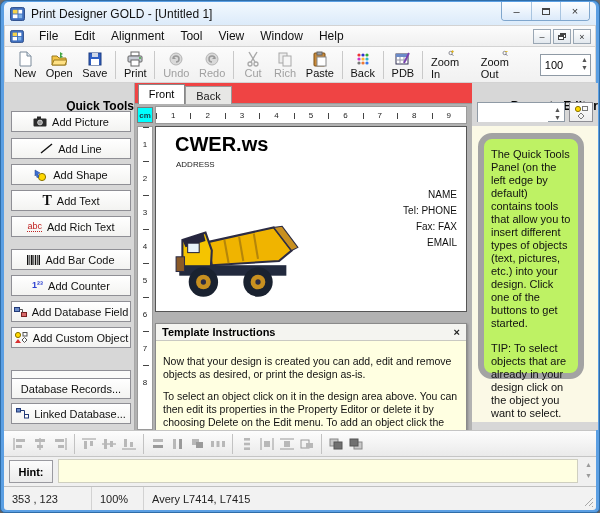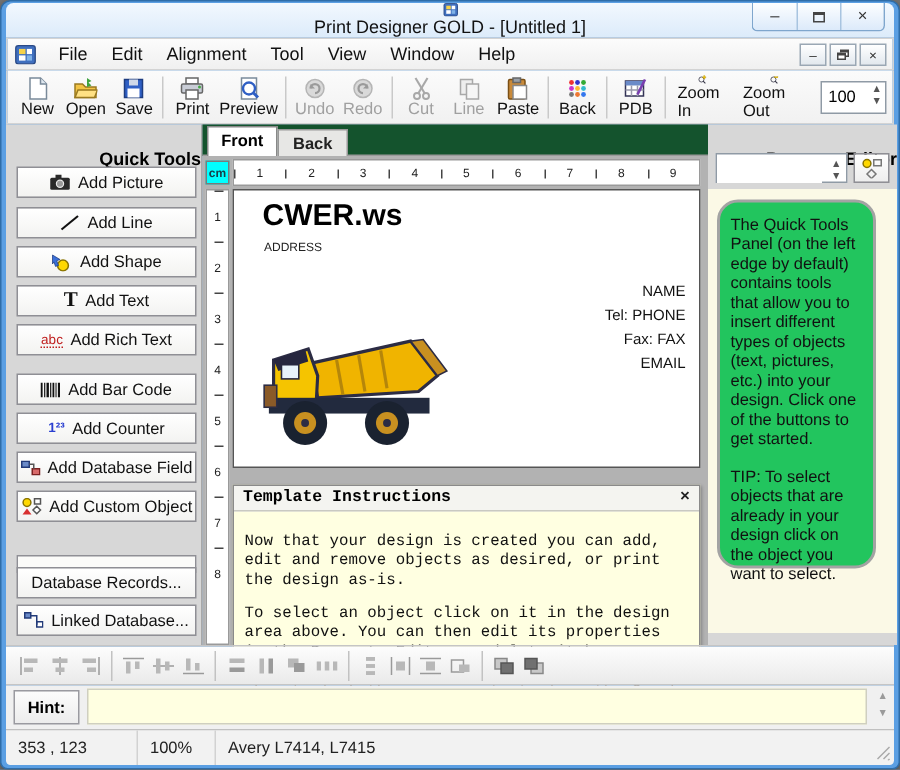--- a/index.html
+++ b/index.html
@@ -7,21 +7,21 @@
   body { font-family:"Liberation Sans", sans-serif; }
   .win {
     position:relative; width:600px; height:513px;
     background:#5b9fe3; border:1px solid #2f6da8; border-radius:7px 7px 5px 5px;
     overflow:hidden; box-shadow:0 2px 8px rgba(0,0,0,.45);
   }
   
   .titlebar {
     position:absolute; left:3px; top:1px; right:3px; height:23px;
     background:linear-gradient(#f2f8fe,#dcebfa);
-    display:flex; align-items:center; border-radius:5px 5px 0 0;flex-direction:column;
+    display:flex; align-items:center; border-radius:5px 5px 0 0;
   }
   .app-ico { width:15px; height:14px; margin:0 6px 0 6px; }
   .title-text { font-size:12px; color:#111; }
   .caption-group {
     position:absolute; right:6px; top:0; display:flex;
     border:1px solid #7fa6cd; border-top:none; border-radius:0 0 4px 4px; overflow:hidden;
   }
   .cap-btn {
     width:29px; height:18px; display:flex; align-items:center; justify-content:center;
     background:linear-gradient(#fdfeff,#dceafa); border-left:1px solid #a8c4e0;
@@ -79,21 +79,21 @@
   .qt-btn {
     position:absolute; left:7px; width:120px; height:21px;
     background:linear-gradient(#ffffff,#f3f3f1); border:1px solid #8f8f95;
     display:flex; align-items:center; justify-content:center; gap:5px;
     font-size:11px; color:#111; cursor:default;
   }
   .qt-btn svg { flex:0 0 auto; }
   .btn-sliver { position:absolute; left:7px; width:120px; height:12px; background:#fbfbf9; border:1px solid #8f8f95; }
   
   .center { position:absolute; left:134px; top:82px; width:337px; height:347px; background:#b2b2b2; }
-  .tabstrip { position:absolute; left:0; top:0; right:0; height:21px; background:#14532d; border-bottom:1px solid #9a9a9a;font-weight:bold; }
+  .tabstrip { position:absolute; left:0; top:0; right:0; height:21px; background:#ef4444; border-bottom:1px solid #9a9a9a; }
   .tab { position:absolute; font-size:11px; text-align:center; line-height:18px; cursor:default; }
   .tab.active { left:3px; top:1px; width:47px; height:20px; background:#fff; border:1px solid #888; border-bottom:none; z-index:2; }
   .tab.inactive { left:50px; top:3px; width:47px; height:18px; background:#e7e7e5; border:1px solid #999; border-bottom:none; color:#222; }
   .cm-box {
     position:absolute; left:2px; top:24px; width:16px; height:16px; background:#00ffff;
     border:1px solid #7a7a7a; font-size:8px; font-weight:bold; color:#16404a;
     display:flex; align-items:center; justify-content:center;
   }
   .h-ruler {
     position:absolute; left:20px; top:23px; width:312px; height:18px;
@@ -110,42 +110,42 @@
   .canvas {
     position:absolute; left:20px; top:43px; width:312px; height:186px;
     background:#fff; border:1px solid #555;
   }
   .company { position:absolute; left:19px; top:6px; font-size:20px; font-weight:bold; color:#000; letter-spacing:0; }
   .address { position:absolute; left:20px; top:33px; font-size:8px; color:#222; }
   .contact { position:absolute; right:9px; top:60px; text-align:right; font-size:10px; color:#111; line-height:16px; }
   .truck { position:absolute; left:16px; top:92px; width:130px; height:84px; }
   .tpl {
     position:absolute; left:20px; top:240px; width:312px; height:130px;
-    border:1px solid #8a8a8a; background:#ffffe1; box-shadow:1px 1px 2px rgba(0,0,0,.25);font-family:Liberation Mono, monospace;
+    border:1px solid #8a8a8a; background:#ffffe1; box-shadow:1px 1px 2px rgba(0,0,0,.25);
   }
   .tpl-head {
     height:17px; background:#f4f4f0; border-bottom:1px solid #c9c9c2;
     display:flex; align-items:center; padding:0 6px; font-size:11px; font-weight:bold; color:#000;
   }
   .tpl-close { margin-left:auto; font-size:11px; font-weight:bold; color:#222; cursor:default; line-height:11px; }
   .tpl-body { padding:14px 7px; font-size:10.5px; color:#111; line-height:13px; }
   .tpl-body p + p { margin-top:9px; }
   
   .right-panel { position:absolute; left:471px; top:82px; width:126px; height:347px; background:#d7d7d7; }
   .pe-combo-row { position:absolute; left:5px; top:19px; right:5px; height:20px; display:flex; gap:4px; }
   .pe-combo { position:relative; width:88px; height:20px; background:#fff; border:1px solid #8f9aa5; }
   .pe-combo input { width:70px; height:100%; border:none; outline:none; font-size:11px; padding-left:3px; font-family:"Liberation Sans", sans-serif; }
   .pe-shapes-btn {
     width:24px; height:20px; border:1px solid #8f8f95; background:linear-gradient(#fff,#eee);
     display:flex; align-items:center; justify-content:center; cursor:default;
   }
   .pe-yellow { position:absolute; left:0; top:43px; right:0; height:296px; background:#fbf9e6; }
   .pe-note {
     position:absolute; left:6px; top:7px; width:106px; height:246px;
-    border:2px solid #a3a3a3; border-radius:14px; background:#22c55e;
+    border:6px solid #a3a3a3; border-radius:14px; background:#bef264;
     padding:9px 7px; font-size:11px; line-height:13px; color:#111;
   }
   .pe-note p + p { margin-top:12px; }
   
   .align-bar {
     position:absolute; left:3px; top:429px; right:3px; height:27px;
     background:linear-gradient(#fdfdfd,#eaeaea); border-top:1px solid #c5c5c5; border-bottom:1px solid #c5c5c5;
     display:flex; align-items:center; padding:0 6px;
   }
   .ai { width:20px; height:18px; display:flex; align-items:center; justify-content:center; cursor:default; }
@@ -258,28 +258,20 @@
     <div class="tb-sep"></div>
     <div class="tb">
       <svg viewBox="0 0 16 16">
           <rect x="4" y="1" width="8" height="4" fill="#fff" stroke="#666"></rect>
           <rect x="1" y="5" width="14" height="6" rx="1" fill="#c9cdd6" stroke="#666"></rect>
           <rect x="4" y="9" width="8" height="6" fill="#fff" stroke="#666"></rect>
           <circle cx="13" cy="7" r="1" fill="#4a4"></circle>
         </svg>
       <span class="tb-label">Print</span>
     </div>
-    <div class="tb">
-      <svg viewBox="0 0 16 16">
-          <rect x="3" y="1" width="10" height="14" fill="#fff" stroke="#7a8a9a"></rect>
-          <circle cx="8" cy="8" r="4" fill="none" stroke="#2f5fc4" stroke-width="1.6"></circle>
-          <line x1="11" y1="11" x2="14" y2="14" stroke="#2f5fc4" stroke-width="2"></line>
-        </svg>
-      <span class="tb-label">Preview</span>
-    </div>
     <div class="tb-sep"></div>
     <div class="tb disabled">
       <svg viewBox="0 0 16 16">
           <circle cx="8" cy="8" r="6" fill="#d9d9d9" stroke="#b5b5b5"></circle>
           <path d="M5 8a3 3 0 1 1 3 3" fill="none" stroke="#9a9a9a" stroke-width="1.5"></path>
           <path d="M5 5v3h3z" fill="#9a9a9a"></path>
         </svg>
       <span class="tb-label">Undo</span>
     </div>
     <div class="tb disabled">
@@ -298,21 +290,21 @@
           <circle cx="5" cy="13" r="2" fill="none" stroke="#a8a8a8" stroke-width="1.3"></circle>
           <circle cx="11" cy="13" r="2" fill="none" stroke="#a8a8a8" stroke-width="1.3"></circle>
         </svg>
       <span class="tb-label">Cut</span>
     </div>
     <div class="tb disabled">
       <svg viewBox="0 0 16 16">
           <rect x="2" y="2" width="8" height="10" fill="#eee" stroke="#a8a8a8"></rect>
           <rect x="6" y="5" width="8" height="10" fill="#f6f6f6" stroke="#a8a8a8"></rect>
         </svg>
-      <span class="tb-label">Line</span>
+      <span class="tb-label">Rich</span>
     </div>
     <div class="tb">
       <svg viewBox="0 0 16 16">
           <rect x="2" y="2" width="11" height="13" rx="1" fill="#c98a3a" stroke="#7a4f15"></rect>
           <rect x="5" y="1" width="5" height="3" fill="#9aa0a8" stroke="#666"></rect>
           <rect x="5" y="6" width="9" height="9" fill="#fff" stroke="#888"></rect>
         </svg>
       <span class="tb-label">Paste</span>
     </div>
     <div class="tb-sep"></div>

